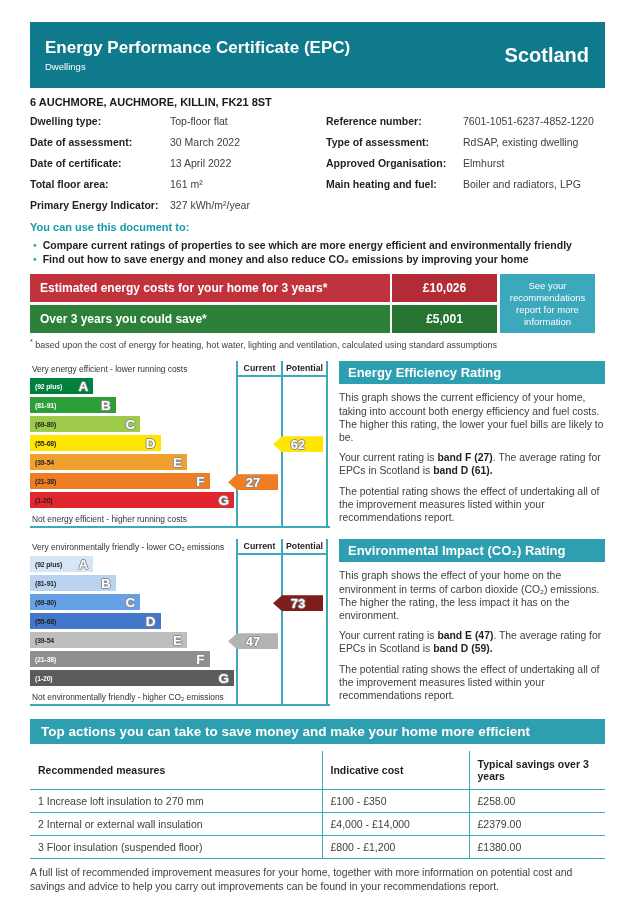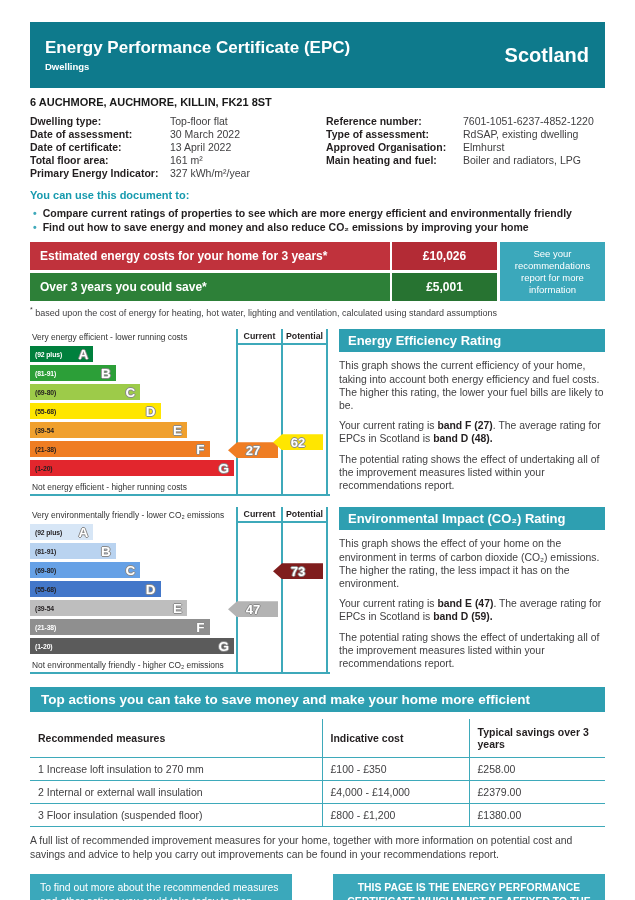--- a/index.html
+++ b/index.html
@@ -12,28 +12,28 @@
   .page { width:635px; height:900px; position:relative; background:#fff; }
   .content { width:575px; margin:0 auto; padding-top:22px; }
 
   
   .banner {
     background:#0e7a8c; color:#fff; height:66px;
     display:flex; justify-content:space-between; align-items:center;
     padding:0 16px 0 15px;
   }
   .banner-title { font-size:17px; font-weight:bold; line-height:1.2; }
-  .banner-sub { font-size:9.5px; margin-top:3px;font-weight:bold; }
+  .banner-sub { font-size:9.5px; margin-top:3px; }
   .banner-region { font-size:20px; font-weight:bold; }
 
   .address { font-size:11px; font-weight:bold; color:#1a1a1a; margin-top:8px; }
 
   
   .details { display:flex; margin-top:7px; font-size:10.5px; line-height:1.24; }
-  .details-col { display:flex; flex-direction:column; }
+  .details-col { display:flex; flex-direction:column;gap:8px; }
   .details-col.left  { width:296px; }
   .details-col.right { width:279px; }
   .detail-row { display:flex; }
   .detail-label { font-weight:bold; color:#231f20; }
   .left  .detail-label { width:140px; flex:none; }
   .right .detail-label { width:137px; flex:none; }
   .detail-value { color:#414042; }
 
   
   .usage { margin-top:9px; }
@@ -49,21 +49,21 @@
   .cost-row:last-child { margin-bottom:0; }
   .cost-label {
     width:360px; color:#fff; font-weight:bold; font-size:12px;
     display:flex; align-items:center; padding-left:10px; margin-right:2px;
   }
   .cost-value {
     flex:1; color:#fff; font-weight:bold; font-size:12px;
     display:flex; align-items:center; justify-content:center;
   }
   .costs-side {
-    width:105px; margin-left:3px; background:#3ba8bb; color:#fff;
+    width:95px; margin-left:3px; background:#3ba8bb; color:#fff;
     font-size:9.5px; text-align:center; display:flex; align-items:center;
     justify-content:center; padding:2px 6px; line-height:1.25;
   }
   .footnote { font-size:9px; color:#414042; margin-top:5px; }
   .footnote-star { vertical-align:super; font-size:7px; }
 
   
   .rating-section { display:flex; margin-top:11px; }
   .chart-wrap { width:300px; flex:none; }
   .chart { display:flex; border-bottom:2px solid #3ea9ba; position:relative; }
@@ -252,30 +252,30 @@
             <div class="scale-label bottom">Not energy efficient - higher running costs</div>
           </div>
           <div class="rating-col current">
             <div class="col-head">Current</div>
             <div class="arrow" style="top: 113px; background: rgb(239, 125, 35);">
               <span>27</span>
             </div>
           </div>
           <div class="rating-col potential">
             <div class="col-head">Potential</div>
-            <div class="arrow" style="top: 75px; background: rgb(255, 230, 0); margin-top: 30px;">
+            <div class="arrow" style="top: 75px; background: rgb(255, 230, 0);">
               <span>62</span>
             </div>
           </div>
         </div>
       </div>
       <div class="info-box">
         <div class="info-head">Energy Efficiency Rating</div>
         <p>This graph shows the current efficiency of your home, taking into account both energy efficiency and fuel costs. The higher this rating, the lower your fuel bills are likely to be.</p>
-        <p><span>Your current rating is </span><strong>band F (27)</strong><span>. The average rating for EPCs in Scotland is </span><strong>band D (48).</strong></p>
+        <p><span>Your current rating is </span><strong>band F (27)</strong><span>. The average rating for EPCs in Scotland is </span><strong>band D (61).</strong></p>
         <p>The potential rating shows the effect of undertaking all of the improvement measures listed within your recommendations report.</p>
       </div>
     </div>
 
     <div class="rating-section">
       <div class="chart-wrap">
         <div class="chart">
           <div class="bars">
             <div class="scale-label top">Very environmentally friendly - lower CO₂ emissions</div>
             <div class="band" style="width: 31%; background: rgb(215, 230, 246); color: rgb(35, 31, 32);">

